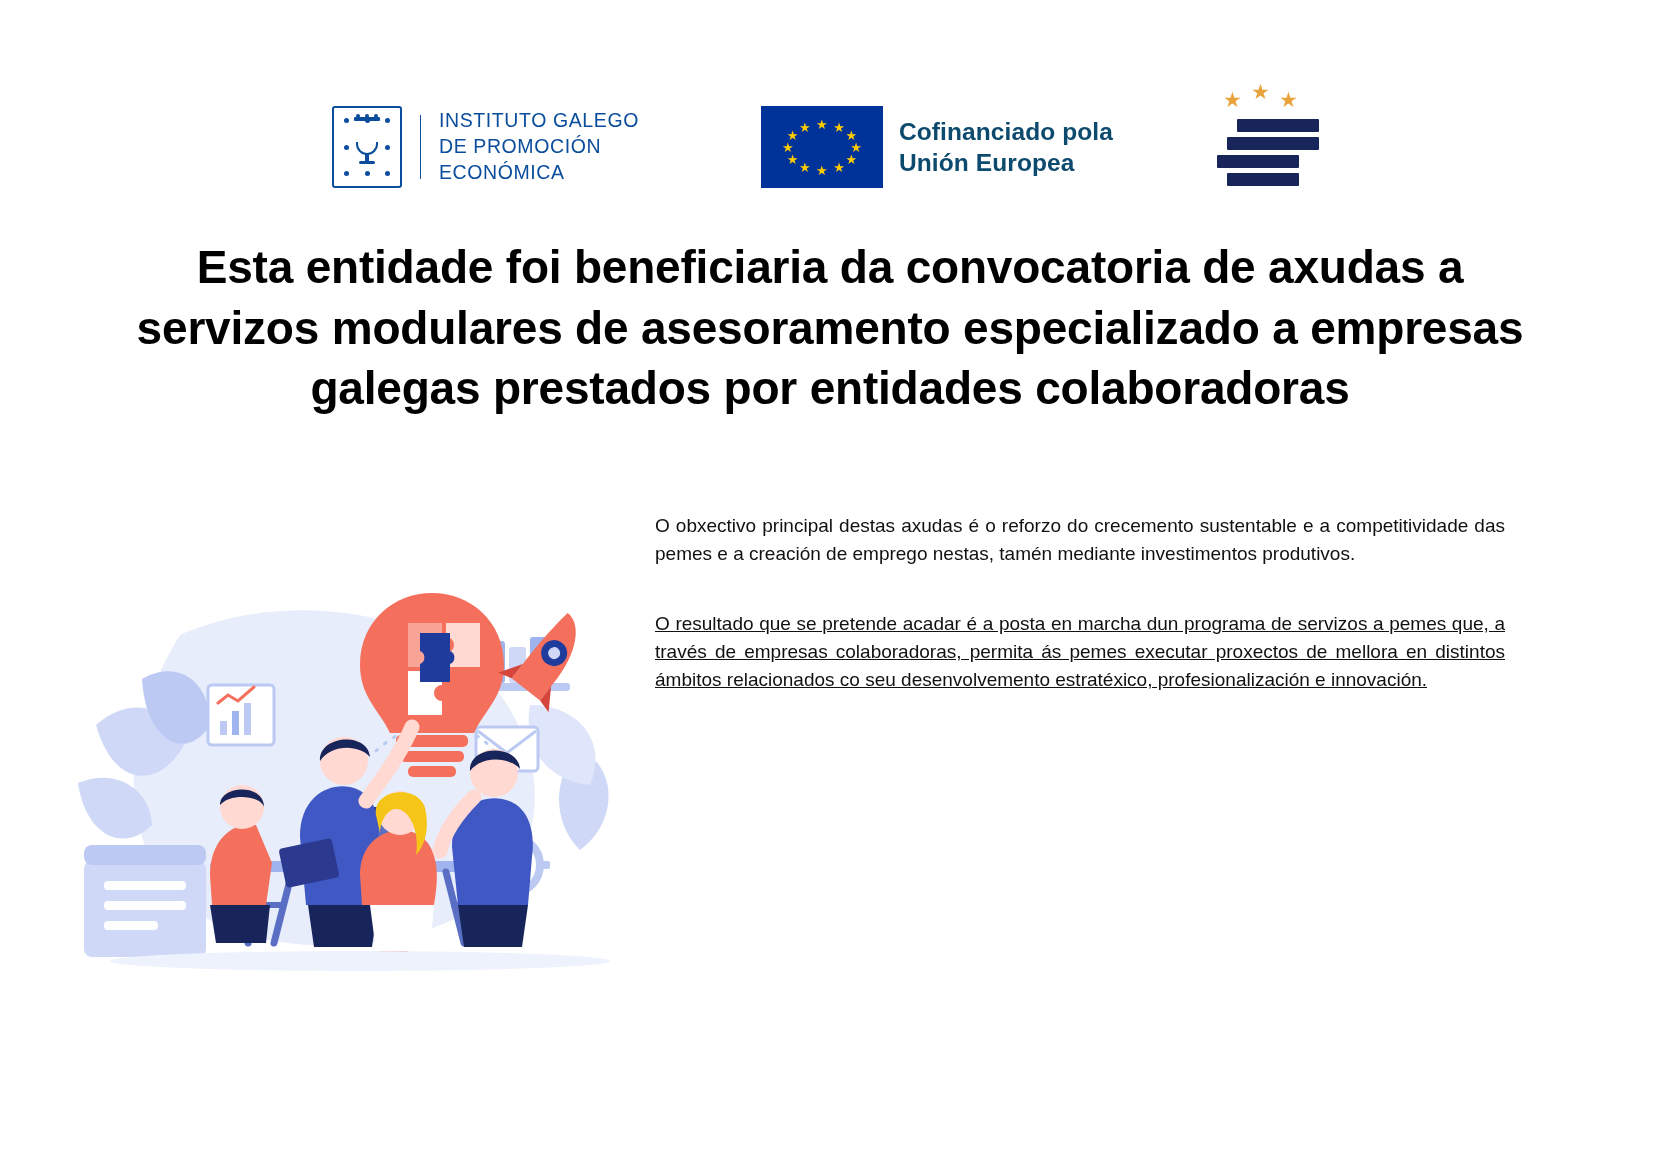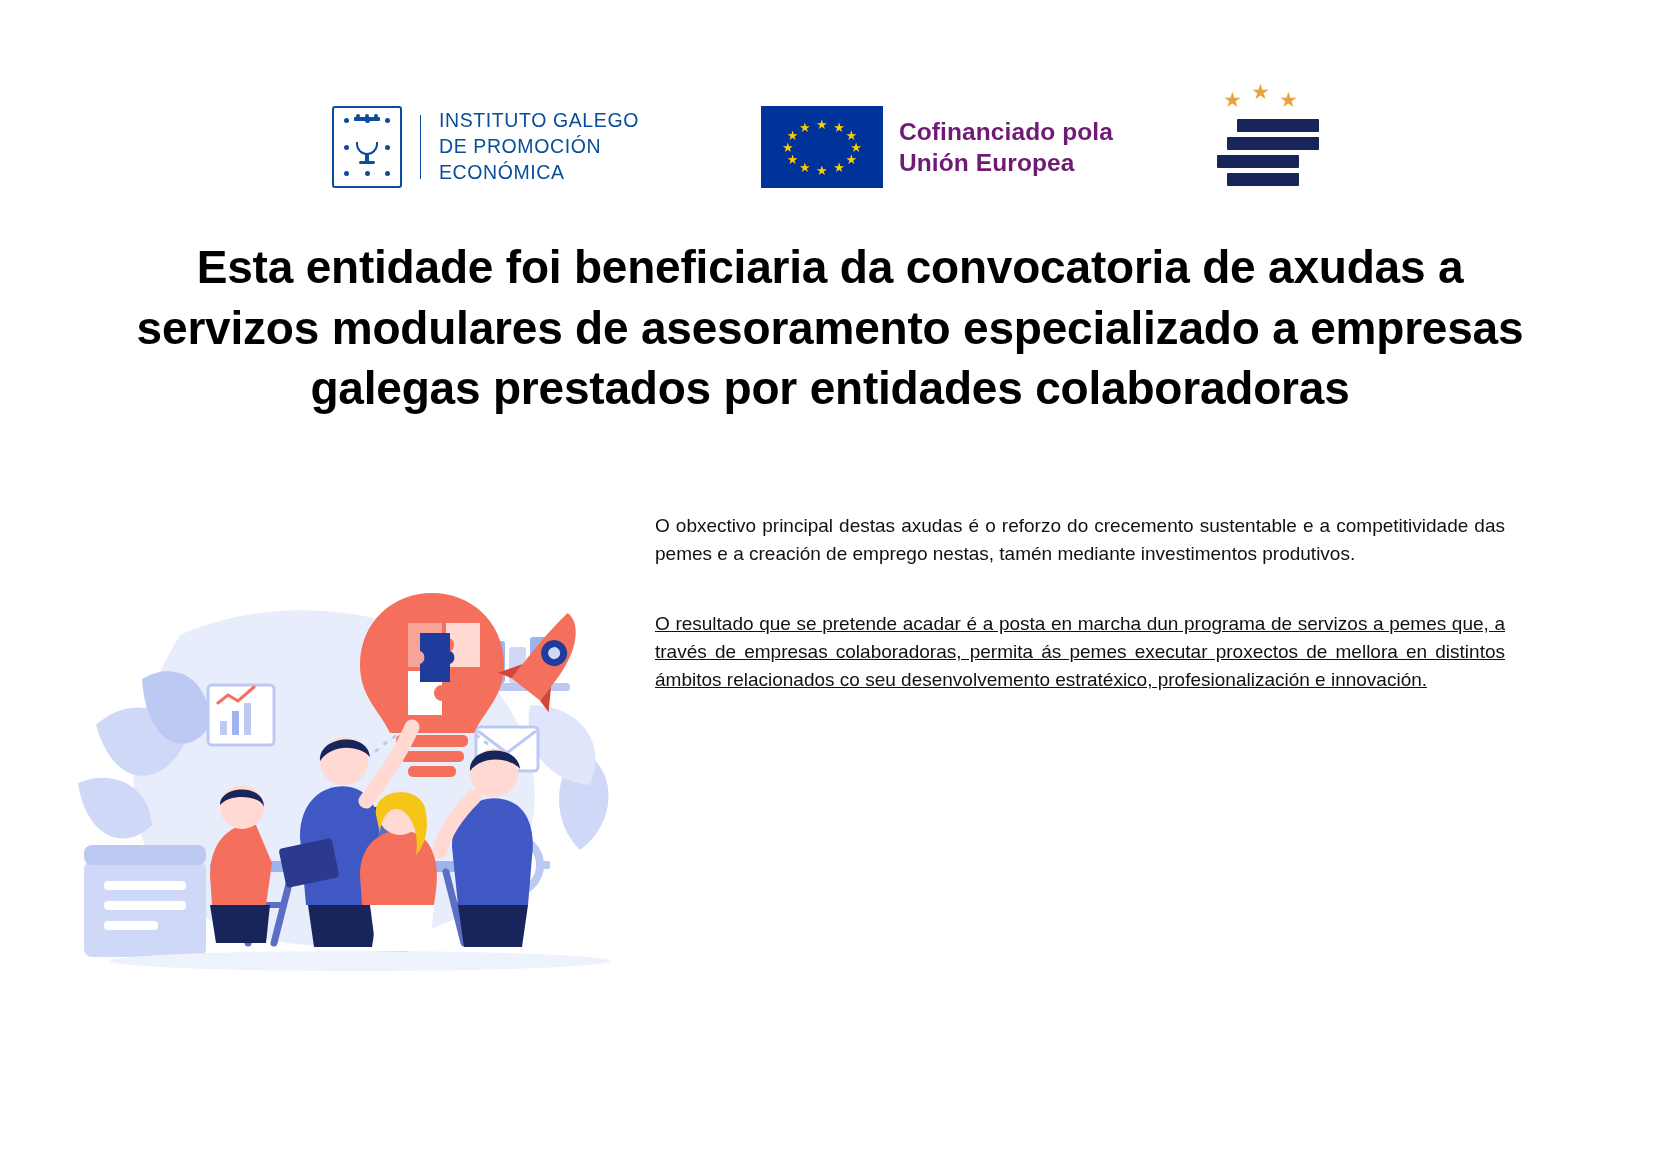--- a/index.html
+++ b/index.html
@@ -141,21 +141,21 @@
     flex: none;
   }
   .eu-star {
     position: absolute;
     color: #FFCC00;
     font-size: 13px;
     line-height: 13px;
     transform: translate(-50%, -50%);
   }
   .eu-text {
-    color: #701a75;
+    color: #0c4a6e;
     font-size: 24.5px;
     font-weight: bold;
     line-height: 1.28;
     white-space: pre-line;
     letter-spacing: 0.1px;
   }
 
   
   .fe-block {
     display: flex;

